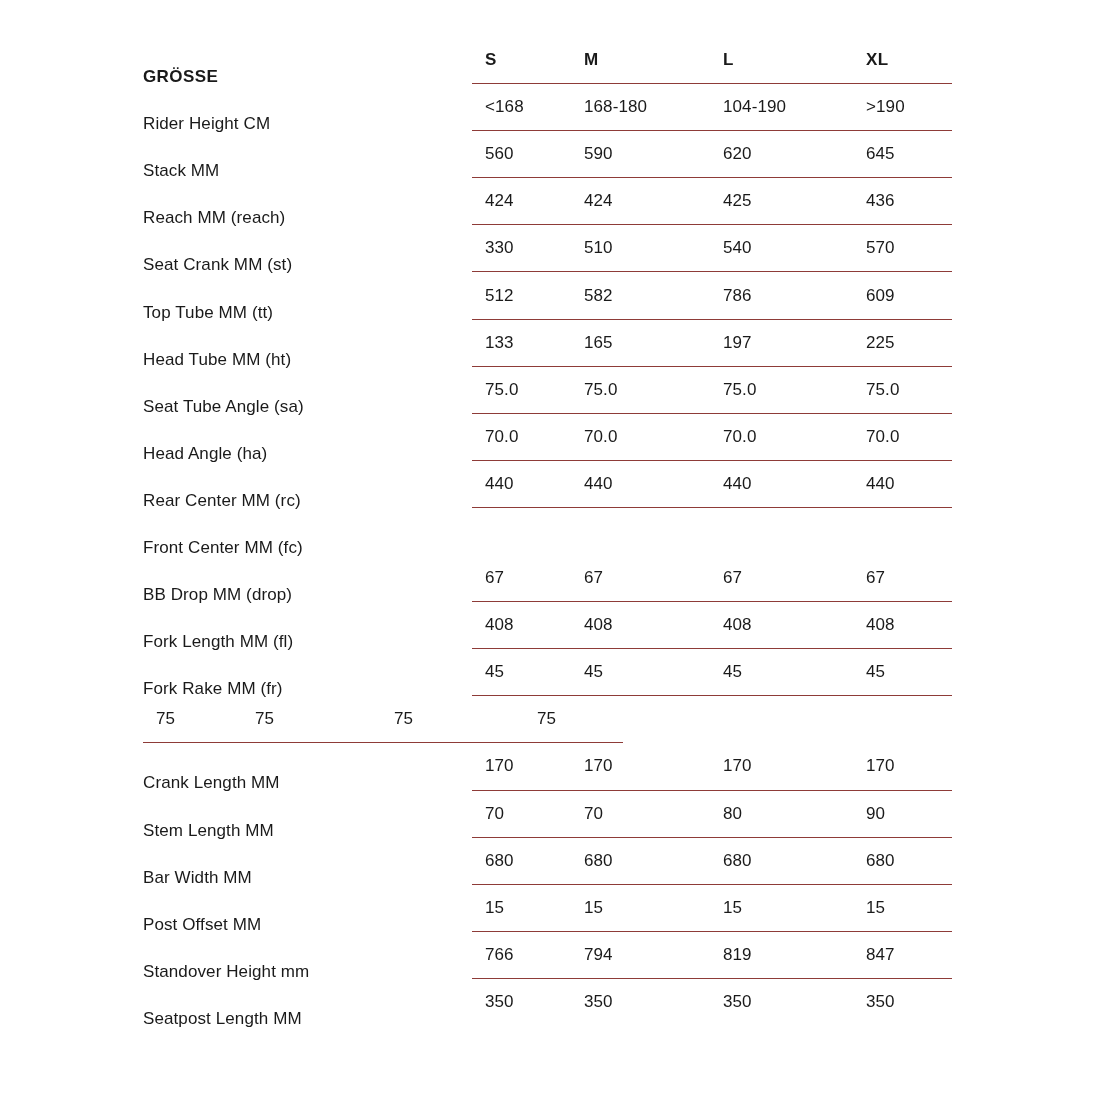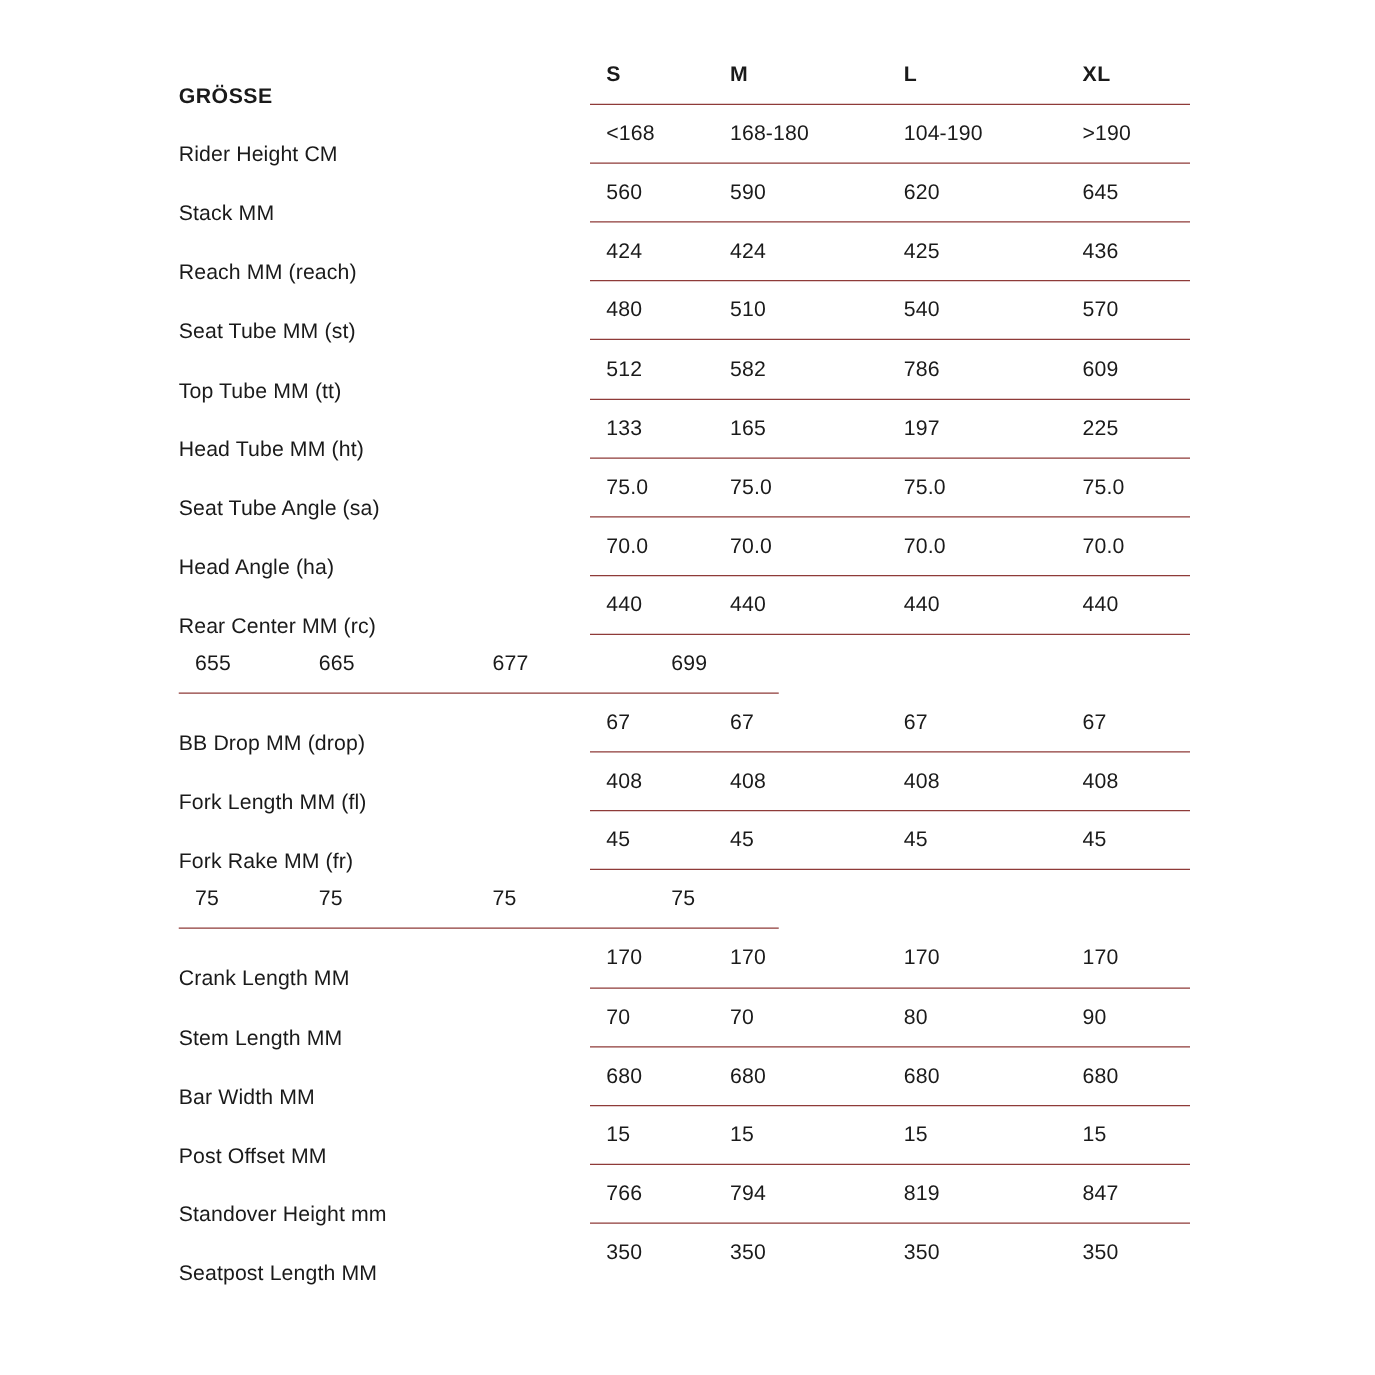--- a/index.html
+++ b/index.html
@@ -103,23 +103,23 @@
     <div class="label-cell">Reach MM (reach)</div>
     <div class="values">
       <span>424</span>
       <span>424</span>
       <span>425</span>
       <span>436</span>
     </div>
   </div>
 
   <div class="row">
-    <div class="label-cell">Seat Tube MM (st)</div>
-    <div class="values">
-      <span>480</span>
+    <div class="label-cell">Seat Crank MM (st)</div>
+    <div class="values">
+      <span>330</span>
       <span>510</span>
       <span>540</span>
       <span>570</span>
     </div>
   </div>
 
   <div class="row">
     <div class="label-cell">Top Tube MM (tt)</div>
     <div class="values">
       <span>512</span>
@@ -163,26 +163,21 @@
     <div class="label-cell">Rear Center MM (rc)</div>
     <div class="values">
       <span>440</span>
       <span>440</span>
       <span>440</span>
       <span>440</span>
     </div>
   </div>
 
   <div class="row">
-    <div class="values">
-      <span>655</span>
-      <span>665</span>
-      <span>677</span>
-      <span>699</span>
-    </div>
+    <div class="label-cell">Front Center MM (fc)</div>
   </div>
 
 
   <div class="row">
     <div class="label-cell">BB Drop MM (drop)</div>
     <div class="values">
       <span>67</span>
       <span>67</span>
       <span>67</span>
       <span>67</span>

